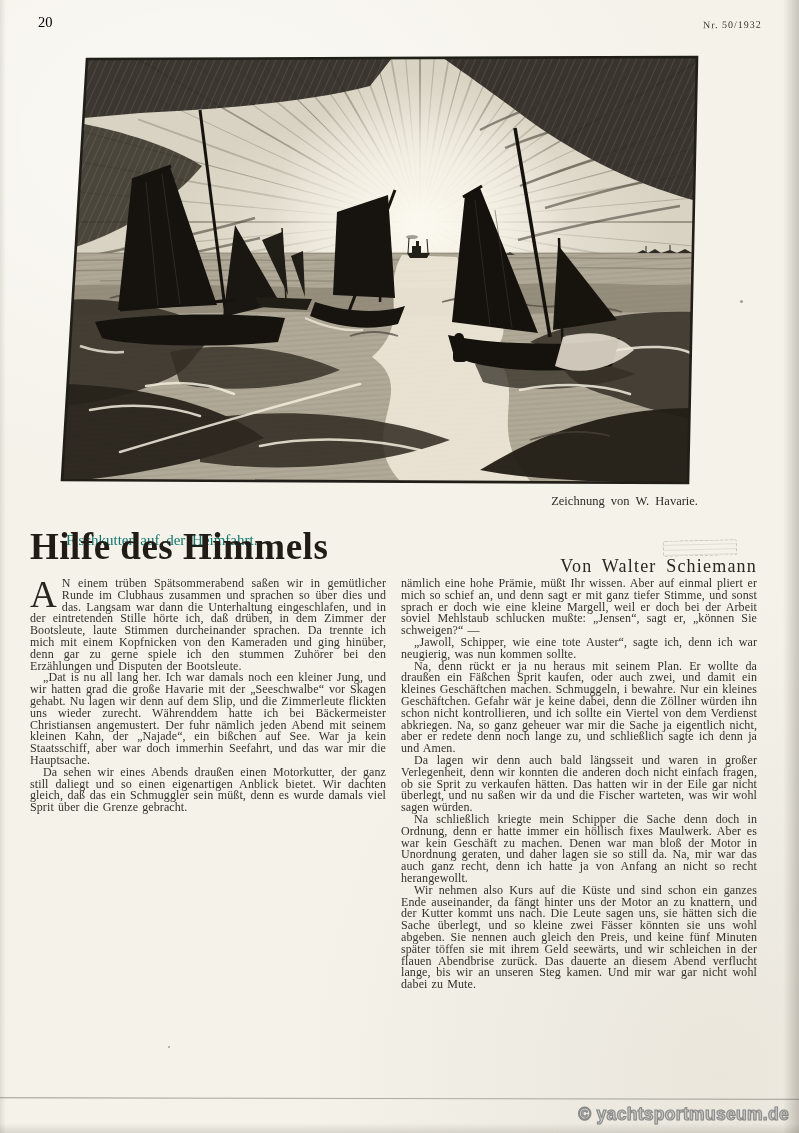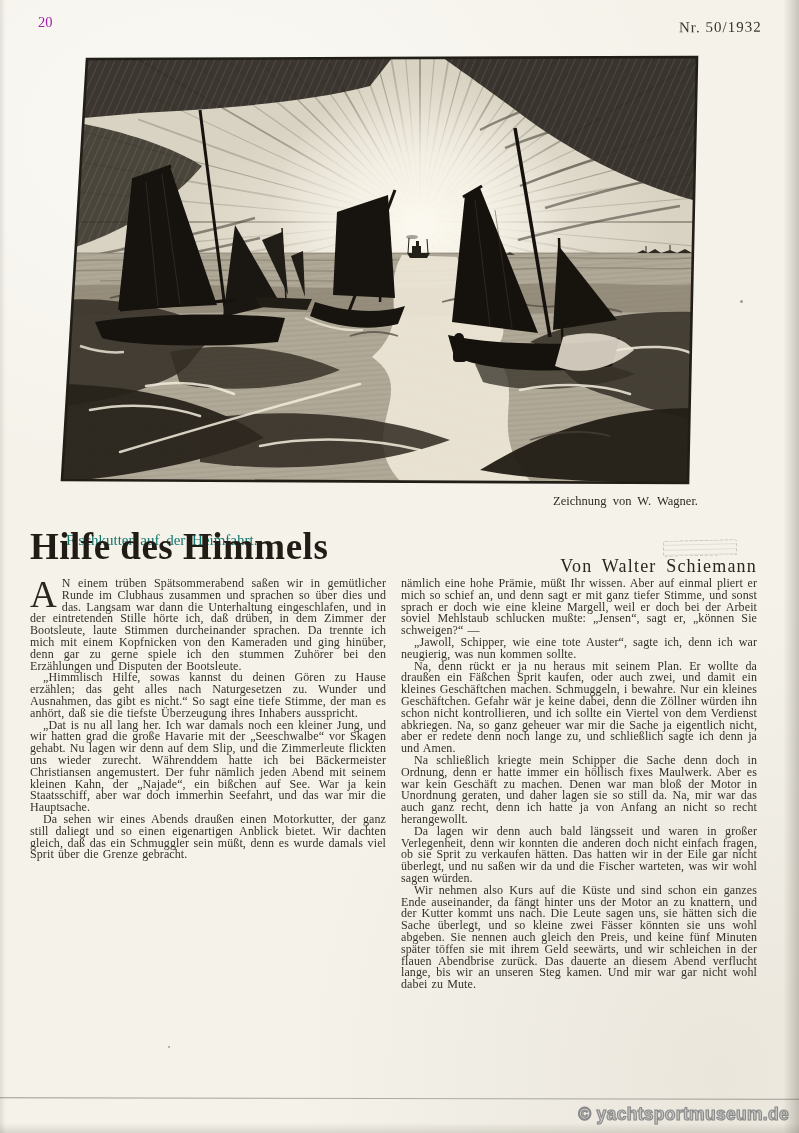--- a/index.html
+++ b/index.html
@@ -13,22 +13,22 @@
       radial-gradient(ellipse 700px 500px at 25% 12%, rgba(255,255,255,.55), rgba(255,255,255,0) 70%),
       radial-gradient(ellipse 600px 700px at 90% 95%, rgba(205,199,184,.28), rgba(205,199,184,0) 70%);
   }
   .edge-right{position:absolute;top:0;right:0;width:16px;height:100%;
     background:linear-gradient(to left, rgba(95,90,78,.30), rgba(95,90,78,0));pointer-events:none;}
   .edge-bottom{position:absolute;bottom:0;left:0;width:100%;height:10px;
     background:linear-gradient(to top, rgba(95,90,78,.18), rgba(95,90,78,0));pointer-events:none;}
   .edge-left{position:absolute;top:0;left:0;width:6px;height:100%;
     background:linear-gradient(to right, rgba(95,90,78,.14), rgba(95,90,78,0));pointer-events:none;}
 
-  .page-number{position:absolute;left:38px;top:14px;font-size:14.5px;color:#a21caf;}
-  .issue-number{position:absolute;right:37px;top:19px;font-size:15px;letter-spacing:1px;color:#3a362e;transform:rotate(-.4deg);}
+  .page-number{position:absolute;left:38px;top:14px;font-size:14.5px;color:#000000;}
+  .issue-number{position:absolute;right:37px;top:19px;font-size:10px;letter-spacing:1px;color:#3a362e;transform:rotate(-.4deg);}
 
   .illustration{position:absolute;left:50px;top:50px;width:650px;height:440px;}
   .illustration svg{display:block;width:650px;height:440px;}
 
   .caption-left{position:absolute;left:66px;top:487px;font-size:15px;word-spacing:3px;color:#0f766e;margin-top:45px;}
   .caption-right{position:absolute;right:101px;top:494px;font-size:12.5px;word-spacing:3px;color:#2f2b24;}
 
   .article-title{position:absolute;left:30px;top:528px;margin:0;font-size:37px;line-height:38px;
     font-weight:700;letter-spacing:.5px;color:#211d16;transform:scaleY(1.04);}
   .byline{position:absolute;right:42px;top:556px;font-size:18px;letter-spacing:1.2px;word-spacing:4px;color:#2b2720;}
@@ -276,39 +276,38 @@
           </g>
           <path d="M513,287 C540,279 570,284 584,300 C560,320 528,326 505,316 Z" fill="#eee8d8" opacity=".85"></path>
         </g>
       </g>
 
       <path d="M37,9 L647,7 L638,433 L12,430 Z" fill="none" stroke="#211d17" stroke-width="2.6"></path>
     </svg>
   </div>
 
   <span class="caption-left">Fischkutter auf der Heimfahrt.</span>
-  <span class="caption-right">Zeichnung von W. Wagner.</span>
+  <span class="caption-right">Zeichnung von W. Havarie.</span>
 
   <h1 class="article-title">Hilfe des Himmels</h1>
   <div class="stamp"></div>
   <div class="byline">Von Walter Schiemann</div>
 
   <div class="columns">
     <div class="col">
       <p class="p-first"><span class="dropcap">A</span><span>N einem trüben Spätsommerabend saßen wir in gemütlicher Runde im Clubhaus zusammen und sprachen so über dies und das. Langsam war dann die Unterhaltung eingeschlafen, und in der eintretenden Stille hörte ich, daß drüben, in dem Zimmer der Bootsleute, laute Stimmen durcheinander sprachen. Da trennte ich mich mit einem Kopfnicken von den Kameraden und ging hinüber, denn gar zu gerne spiele ich den stummen Zuhörer bei den Erzählungen und Disputen der Bootsleute.</span></p>
-      <p>„Himmlisch Hilfe, sowas kannst du deinen Gören zu Hause erzählen; das geht alles nach Naturgesetzen zu. Wunder und Ausnahmen, das gibt es nicht.“ So sagt eine tiefe Stimme, der man es anhört, daß sie die tiefste Überzeugung ihres Inhabers ausspricht.</p>
       <p>„Dat is nu all lang her. Ich war damals noch een kleiner Jung, und wir hatten grad die große Havarie mit der „Seeschwalbe“ vor Skagen gehabt. Nu lagen wir denn auf dem Slip, und die Zimmerleute flickten uns wieder zurecht. Währenddem hatte ich bei Bäckermeister Christiansen angemustert. Der fuhr nämlich jeden Abend mit seinem kleinen Kahn, der „Najade“, ein bißchen auf See. War ja kein Staatsschiff, aber war doch immerhin Seefahrt, und das war mir die Hauptsache.</p>
       <p>Da sehen wir eines Abends draußen einen Motorkutter, der ganz still daliegt und so einen eigenartigen Anblick bietet. Wir dachten gleich, daß das ein Schmuggler sein müßt, denn es wurde damals viel Sprit über die Grenze gebracht.</p>
     </div>
     <div class="col">
       <p class="cont">nämlich eine hohe Prämie, müßt Ihr wissen. Aber auf einmal pliert er mich so schief an, und denn sagt er mit ganz tiefer Stimme, und sonst sprach er doch wie eine kleine Margell, weil er doch bei der Arbeit soviel Mehlstaub schlucken mußte: „Jensen“, sagt er, „können Sie schweigen?“ —</p>
       <p>„Jawoll, Schipper, wie eine tote Auster“, sagte ich, denn ich war neugierig, was nun kommen sollte.</p>
       <p>Na, denn rückt er ja nu heraus mit seinem Plan. Er wollte da draußen ein Fäßchen Sprit kaufen, oder auch zwei, und damit ein kleines Geschäftchen machen. Schmuggeln, i bewahre. Nur ein kleines Geschäftchen. Gefahr wär je keine dabei, denn die Zöllner würden ihn schon nicht kontrollieren, und ich sollte ein Viertel von dem Verdienst abkriegen. Na, so ganz geheuer war mir die Sache ja eigentlich nicht, aber er redete denn noch lange zu, und schließlich sagte ich denn ja und Amen.</p>
+      <p>Da lagen wir denn auch bald längsseit und waren in großer Verlegenheit, denn wir konnten die anderen doch nicht einfach fragen, ob sie Sprit zu verkaufen hätten. Das hatten wir in der Eile gar nicht überlegt, und nu saßen wir da und die Fischer warteten, was wir wohl sagen würden.</p>
       <p>Na schließlich kriegte mein Schipper die Sache denn doch in Ordnung, denn er hatte immer ein höllisch fixes Maulwerk. Aber es war kein Geschäft zu machen. Denen war man bloß der Motor in Unordnung geraten, und daher lagen sie so still da. Na, mir war das auch ganz recht, denn ich hatte ja von Anfang an nicht so recht herangewollt.</p>
-      <p>Da lagen wir denn auch bald längsseit und waren in großer Verlegenheit, denn wir konnten die anderen doch nicht einfach fragen, ob sie Sprit zu verkaufen hätten. Das hatten wir in der Eile gar nicht überlegt, und nu saßen wir da und die Fischer warteten, was wir wohl sagen würden.</p>
       <p>Wir nehmen also Kurs auf die Küste und sind schon ein ganzes Ende auseinander, da fängt hinter uns der Motor an zu knattern, und der Kutter kommt uns nach. Die Leute sagen uns, sie hätten sich die Sache überlegt, und so kleine zwei Fässer könnten sie uns wohl abgeben. Sie nennen auch gleich den Preis, und keine fünf Minuten später töffen sie mit ihrem Geld seewärts, und wir schleichen in der flauen Abendbrise zurück. Das dauerte an diesem Abend verflucht lange, bis wir an unseren Steg kamen. Und mir war gar nicht wohl dabei zu Mute.</p>
     </div>
   </div>
 
   <div class="scanline"></div>
   <div class="watermark">© yachtsportmuseum.de</div>
 
   <div class="speck s1"></div>
   <div class="speck s2"></div>
   <div class="edge-right"></div>

